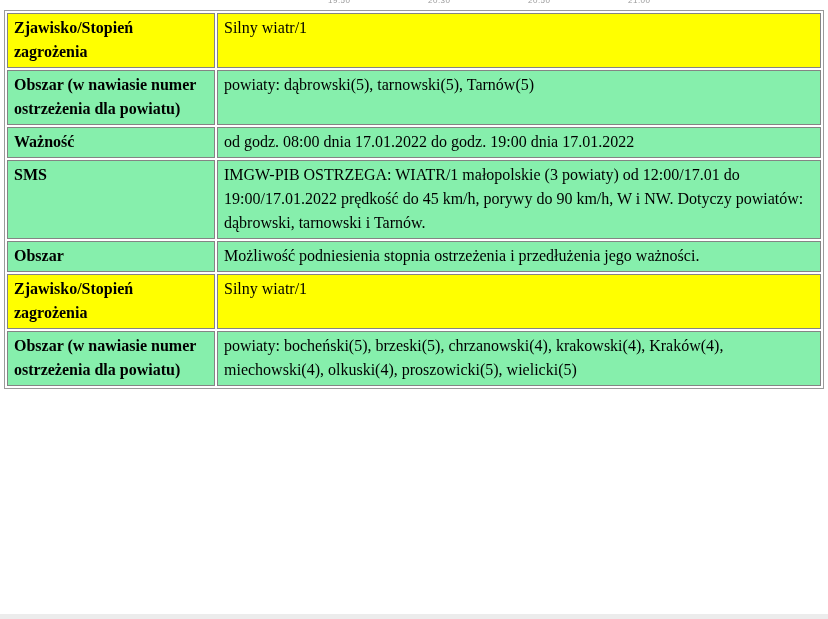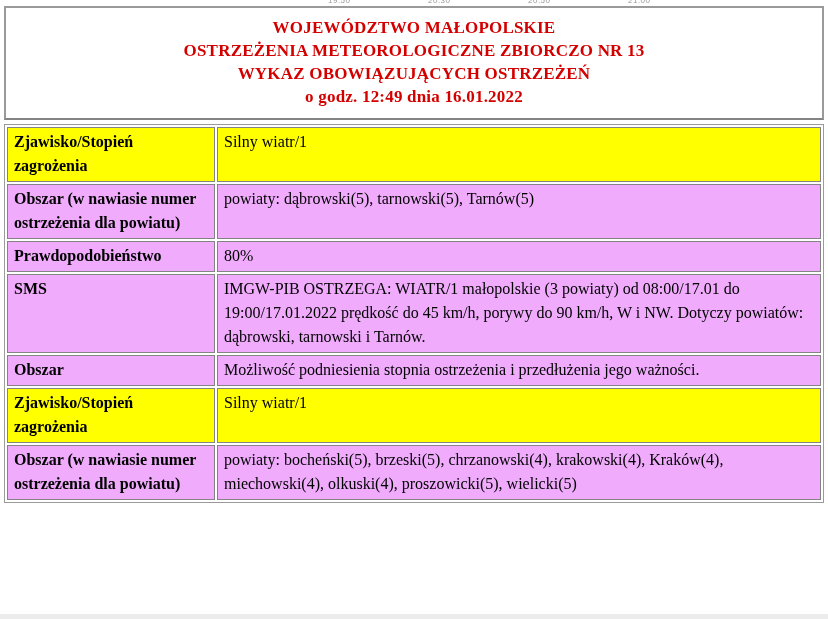--- a/index.html
+++ b/index.html
@@ -55,21 +55,21 @@
     border-spacing:2px;
     border:1px solid var(--border-frame);
     background:#ffffff;
   }
   table.warnings td{
     border:1px solid var(--border-dark);
     padding:2px 6px 3px 6px;
     font-size:16px;
     line-height:24px;
     vertical-align:top;
-    background:#f0abfc;
+    background:#86efac;
     color:#000000;
   }
   td.label{
     width:208px;
     font-weight:bold;
   }
   tr.highlight td{
     background:var(--highlight);
   }
   .bottom-edge{
@@ -82,44 +82,38 @@
 
 <div class="top-strip">
   <span>19:50</span>
   <span>20:30</span>
   <span>20:50</span>
   <span>21:00</span>
 </div>
 
 <div class="page">
 
-  <div class="title-box">
-    <div class="title-line">WOJEWÓDZTWO MAŁOPOLSKIE</div>
-    <div class="title-line">OSTRZEŻENIA METEOROLOGICZNE ZBIORCZO NR 13</div>
-    <div class="title-line">WYKAZ OBOWIĄZUJĄCYCH OSTRZEŻEŃ</div>
-    <div class="title-line">o godz. 12:49 dnia 16.01.2022</div>
-  </div>
 
   <table class="warnings">
     <tbody>
         <tr class="highlight">
     <td class="label">Zjawisko/Stopień zagrożenia</td>
     <td class="value">Silny wiatr/1</td>
   </tr>
         <tr>
     <td class="label">Obszar (w nawiasie numer ostrzeżenia dla powiatu)</td>
     <td class="value">powiaty: dąbrowski(5), tarnowski(5), Tarnów(5)</td>
   </tr>
         <tr>
-    <td class="label">Prawdopodobieństwo</td>
-    <td class="value">80%</td>
+    <td class="label">Ważność</td>
+    <td class="value">od godz. 08:00 dnia 17.01.2022 do godz. 19:00 dnia 17.01.2022</td>
   </tr>
         <tr>
     <td class="label">SMS</td>
-    <td class="value">IMGW-PIB OSTRZEGA: WIATR/1 małopolskie (3 powiaty) od 08:00/17.01 do 19:00/17.01.2022 prędkość do 45 km/h, porywy do 90 km/h, W i NW. Dotyczy powiatów: dąbrowski, tarnowski i Tarnów.</td>
+    <td class="value">IMGW-PIB OSTRZEGA: WIATR/1 małopolskie (3 powiaty) od 12:00/17.01 do 19:00/17.01.2022 prędkość do 45 km/h, porywy do 90 km/h, W i NW. Dotyczy powiatów: dąbrowski, tarnowski i Tarnów.</td>
   </tr>
         <tr>
     <td class="label">Obszar</td>
     <td class="value">Możliwość podniesienia stopnia ostrzeżenia i przedłużenia jego ważności.</td>
   </tr>
         <tr class="highlight">
     <td class="label">Zjawisko/Stopień zagrożenia</td>
     <td class="value">Silny wiatr/1</td>
   </tr>
         <tr>

